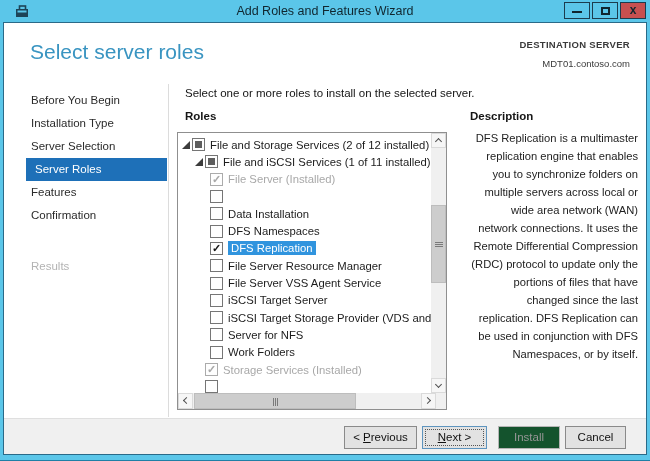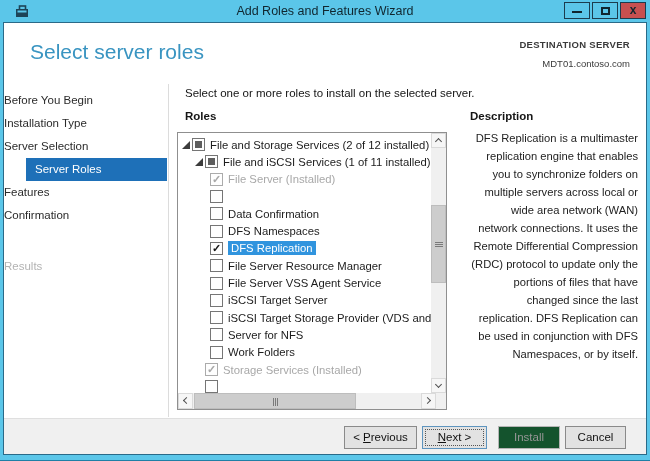--- a/index.html
+++ b/index.html
@@ -20,21 +20,21 @@
   
   .frame { position:absolute; left:3px; right:3px; top:22px; bottom:5px; background:#FFFFFF; border:1px solid #2A6A88; }
 
   .page-title { position:absolute; left:26px; top:17px; font-size:21px; color:#3994C1; }
   .dest { position:absolute; right:16px; top:16px; text-align:right; color:#3A3A3A; }
   .dest .l1 { font-size:9.5px; font-weight:bold; letter-spacing:.3px; }
   .dest .l2 { font-size:9.5px; margin-top:8px; }
 
   
   .nav { position:absolute; left:0; top:66px; width:168px; }
-  .nav-item { height:23px; line-height:23px; font-size:11.5px; color:#2B2B2B; cursor:default; }
+  .nav-item { height:23px; line-height:23px; padding-left:27px; font-size:11.5px; color:#2B2B2B; cursor:default; }
   .nav-item.selected { background:#1E70B8; color:#FFFFFF; margin-left:22px; margin-right:5px; padding-left:9px; }
   .nav-item.disabled { color:#B3B3B3;margin-top:28px; }
   .divider { position:absolute; left:164px; top:61px; bottom:37px; width:1px; background:#DCDCDC; }
 
   
   .instruction { position:absolute; left:181px; top:64px; font-size:11.5px; color:#151515; }
   .roles-label { position:absolute; left:181px; top:87px; font-size:11.5px; font-weight:bold; color:#151515; }
   .desc-head { position:absolute; left:466px; top:87px; font-size:11.5px; font-weight:bold; color:#151515; }
   .desc-text { position:absolute; left:466px; top:106px; width:168px; font-size:11.2px; line-height:18px; color:#222222;text-align:right; }
 
@@ -149,21 +149,21 @@
           <span class="cb checked"></span>
           <span class="tlabel">File Server (Installed)</span>
         </div>
 
         <div class="trow lv3">
           <span class="cb"></span>
         </div>
 
         <div class="trow lv3">
           <span class="cb"></span>
-          <span class="tlabel">Data Confirmation</span>
+          <span class="tlabel">Data Installation</span>
         </div>
 
         <div class="trow lv3">
           <span class="cb"></span>
           <span class="tlabel">DFS Namespaces</span>
         </div>
 
         <div class="trow lv3 sel">
           <span class="cb checked"></span>
           <span class="tlabel">DFS Replication</span>

